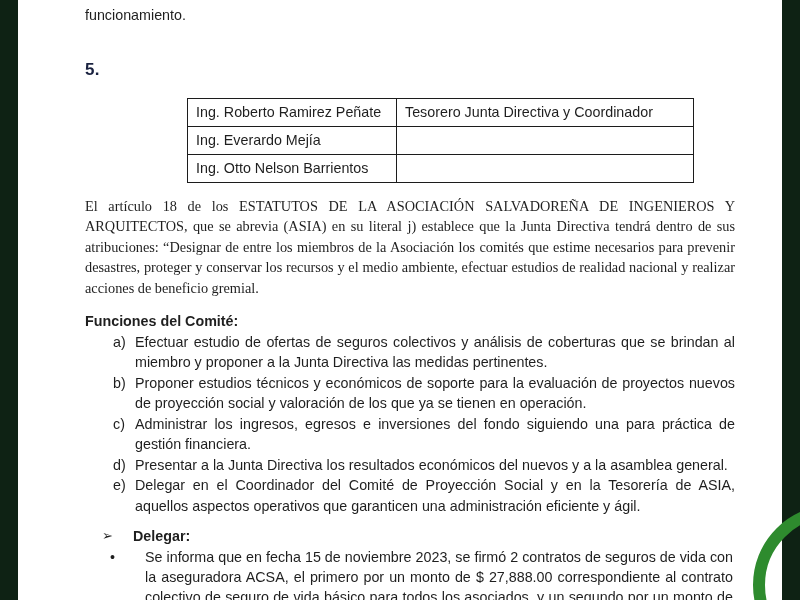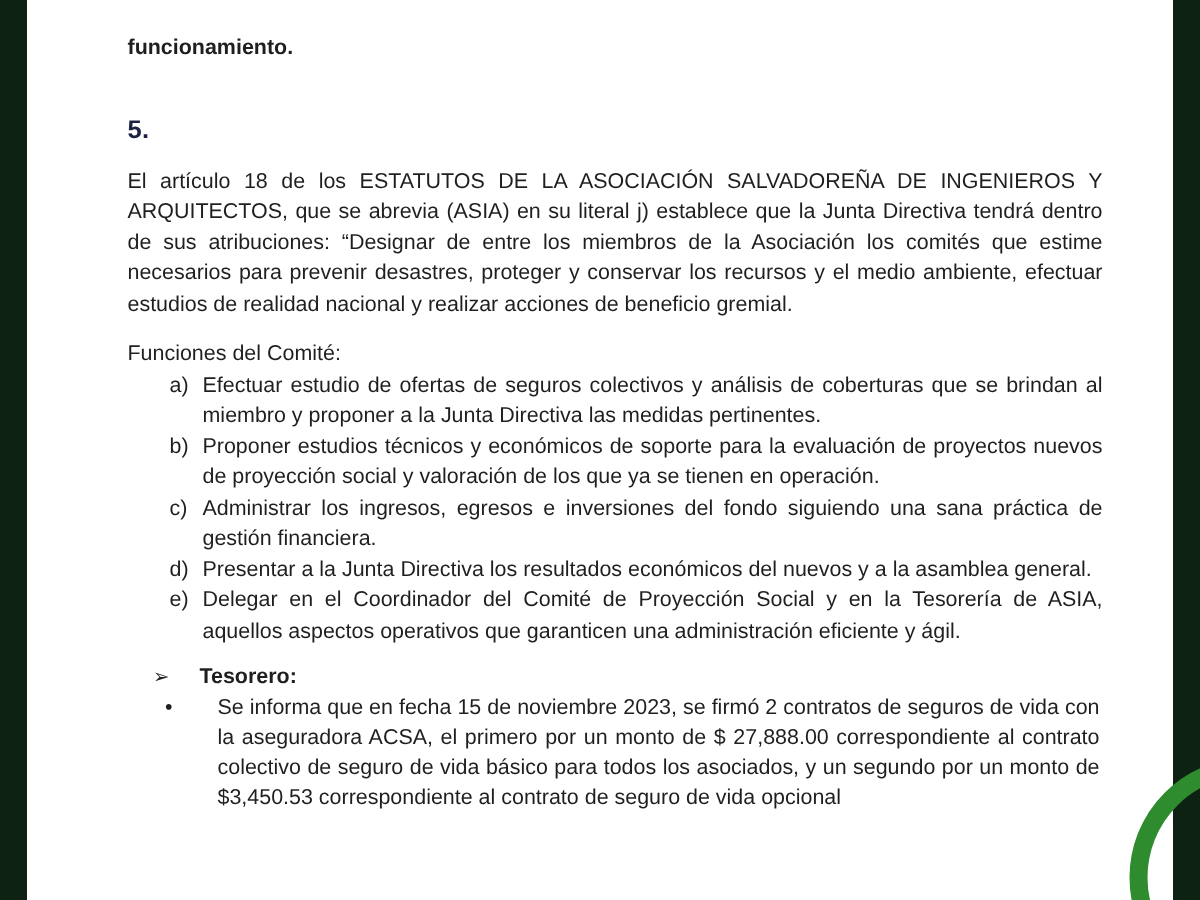--- a/index.html
+++ b/index.html
@@ -22,21 +22,21 @@
     border: 12px solid #2e8b2e;
     border-radius: 50%;
     background: transparent;
     z-index: 2;
   }
   
   .content {
     position: absolute; left: 85px; top: 0; width: 650px;
     font-size: 14.3px; line-height: 20.5px;
   }
-  .fragment { margin-top: 22px; font-weight: bold; }
+  .fragment { margin-top: 5px; }
   h2.section-heading {
     margin: 33px 0 0 0;
     display: flex; gap: 11px;
     font-size: 17px; line-height: 22px;
     font-weight: bold;
     color: #1a2240;
     letter-spacing: 0.2px;
   }
   .tbl-wrap { margin: 17px 0 0 102px; }
   table.committee {
@@ -45,22 +45,22 @@
     font-size: 14.3px;
   }
   table.committee td {
     border: 1.6px solid #1c1c1c;
     height: 25px;
     padding: 1px 8px;
     vertical-align: middle;
     white-space: nowrap;
   }
   td.c-name { width: 192px; }
-  .para { margin: 13px 0 0 0; text-align: justify; }
-  .bold-heading { margin: 13px 0 0 0; font-weight: normal; }
+  .para { margin: 13px 0 0 0; text-align: justify; font-family: Liberation Serif, serif; }
+  .bold-heading { margin: 13px 0 0 0; font-weight: bold; }
   .olist { margin: 0; }
   .olist-item { display: flex; }
   .olist-item .lbl { flex: 0 0 22px; margin-left: 28px; }
   .olist-item .txt { flex: 1 1 auto; text-align: justify; }
   .actions-heading {
     margin: 10px 0 0 0; display: flex; font-weight: bold;
   }
   .actions-heading .arrow { flex: 0 0 31px; margin-left: 17px; font-weight: normal; font-size: 13px; }
   .bullet-item { display: flex; line-height: 20px; }
   .bullet-item .dot { flex: 0 0 35px; margin-left: 25px; text-align: left; }
@@ -74,51 +74,69 @@
 <div class="ring"></div>
 
 <div class="content">
 
   <p class="fragment">funcionamiento.</p>
 
   <h2 class="section-heading">
     <span>5.</span>
   </h2>
 
+  <div class="tbl-wrap">
+    <table class="committee">
+      <tbody>
+        <tr>
+          <td class="c-name">Ing. Roberto Ramirez Peñate</td>
+          <td class="c-role">Tesorero Junta Directiva y Coordinador</td>
+        </tr>
+        <tr>
+          <td class="c-name">Ing. Everardo Mejía</td>
+          <td class="c-role"></td>
+        </tr>
+        <tr>
+          <td class="c-name">Ing. Otto Nelson Barrientos</td>
+          <td class="c-role"></td>
+        </tr>
+      </tbody>
+    </table>
+  </div>
 
   <p class="para">El artículo 18 de los ESTATUTOS DE LA ASOCIACIÓN SALVADOREÑA DE INGENIEROS Y ARQUITECTOS, que se abrevia (ASIA) en su literal j) establece que la Junta Directiva tendrá dentro de sus atribuciones: “Designar de entre los miembros de la Asociación los comités que estime necesarios para prevenir desastres, proteger y conservar los recursos y el medio ambiente, efectuar estudios de realidad nacional y realizar acciones de beneficio gremial.</p>
 
   <p class="bold-heading">Funciones del Comité:</p>
 
   <div class="olist">
     <div class="olist-item">
       <span class="lbl">a)</span>
       <span class="txt">Efectuar estudio de ofertas de seguros colectivos y análisis de coberturas que se brindan al miembro y proponer a la Junta Directiva las medidas pertinentes.</span>
     </div>
     <div class="olist-item">
       <span class="lbl">b)</span>
       <span class="txt">Proponer estudios técnicos y económicos de soporte para la evaluación de proyectos nuevos de proyección social y valoración de los que ya se tienen en operación.</span>
     </div>
     <div class="olist-item">
       <span class="lbl">c)</span>
-      <span class="txt">Administrar los ingresos, egresos e inversiones del fondo siguiendo una sana práctica de gestión financiera.</span>
+      <span class="txt">Administrar los ingresos, egresos e inversiones del fondo siguiendo una para práctica de gestión financiera.</span>
     </div>
     <div class="olist-item">
       <span class="lbl">d)</span>
       <span class="txt">Presentar a la Junta Directiva los resultados económicos del nuevos y a la asamblea general.</span>
     </div>
     <div class="olist-item">
       <span class="lbl">e)</span>
       <span class="txt">Delegar en el Coordinador del Comité de Proyección Social y en la Tesorería de ASIA, aquellos aspectos operativos que garanticen una administración eficiente y ágil.</span>
     </div>
   </div>
 
   <div class="actions-heading">
     <span class="arrow">➢</span>
-    <span>Tesorero:</span>
+    <span>Delegar:</span>
   </div>
 
   <div class="bullet-item">
     <span class="dot">•</span>
     <span class="txt">Se informa que en fecha 15 de noviembre 2023, se firmó 2 contratos de seguros de vida con la aseguradora ACSA, el primero por un monto de $ 27,888.00 correspondiente al contrato colectivo de seguro de vida básico para todos los asociados, y un segundo por un monto de $3,450.53 correspondiente al contrato de seguro de vida opcional</span>
   </div>
 
 </div>
 
 </body></html>

